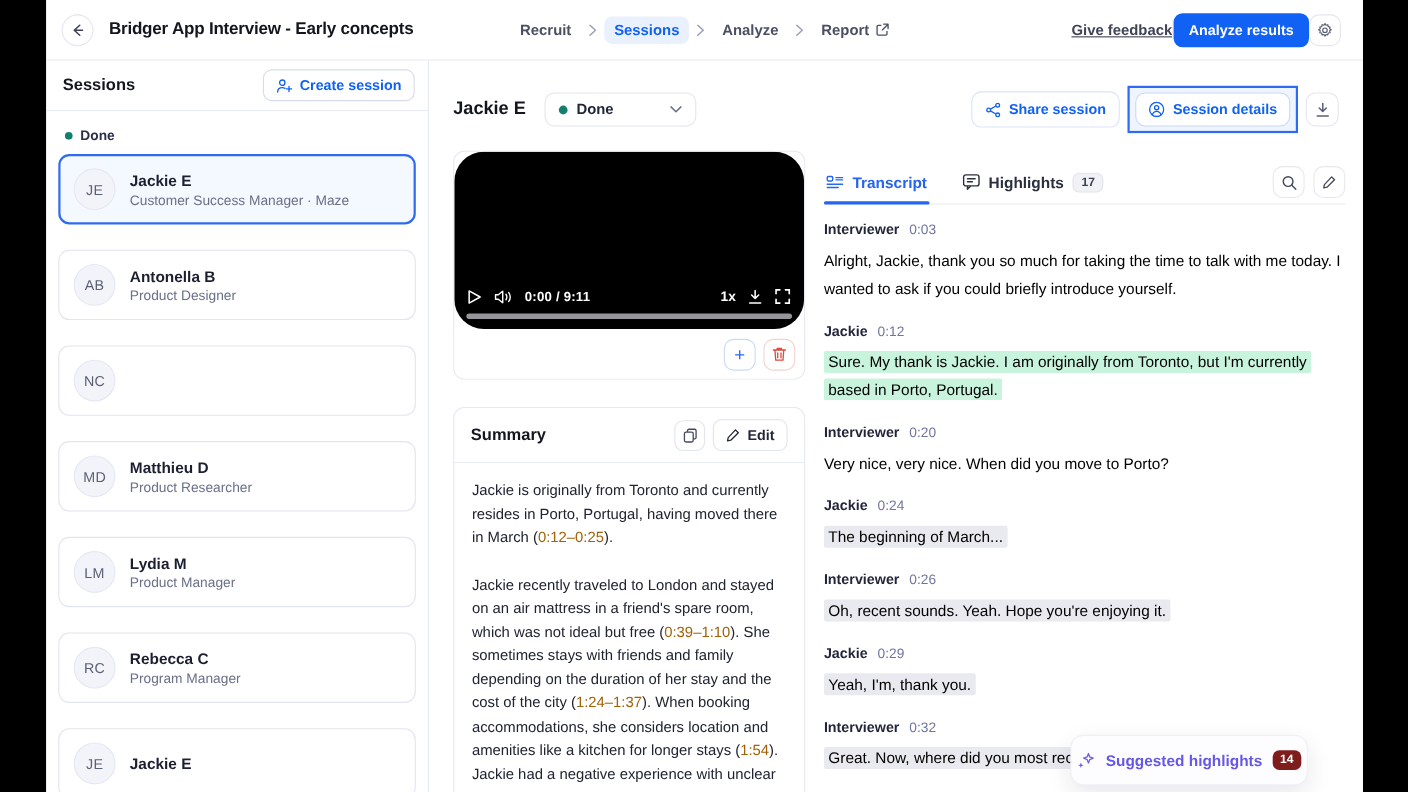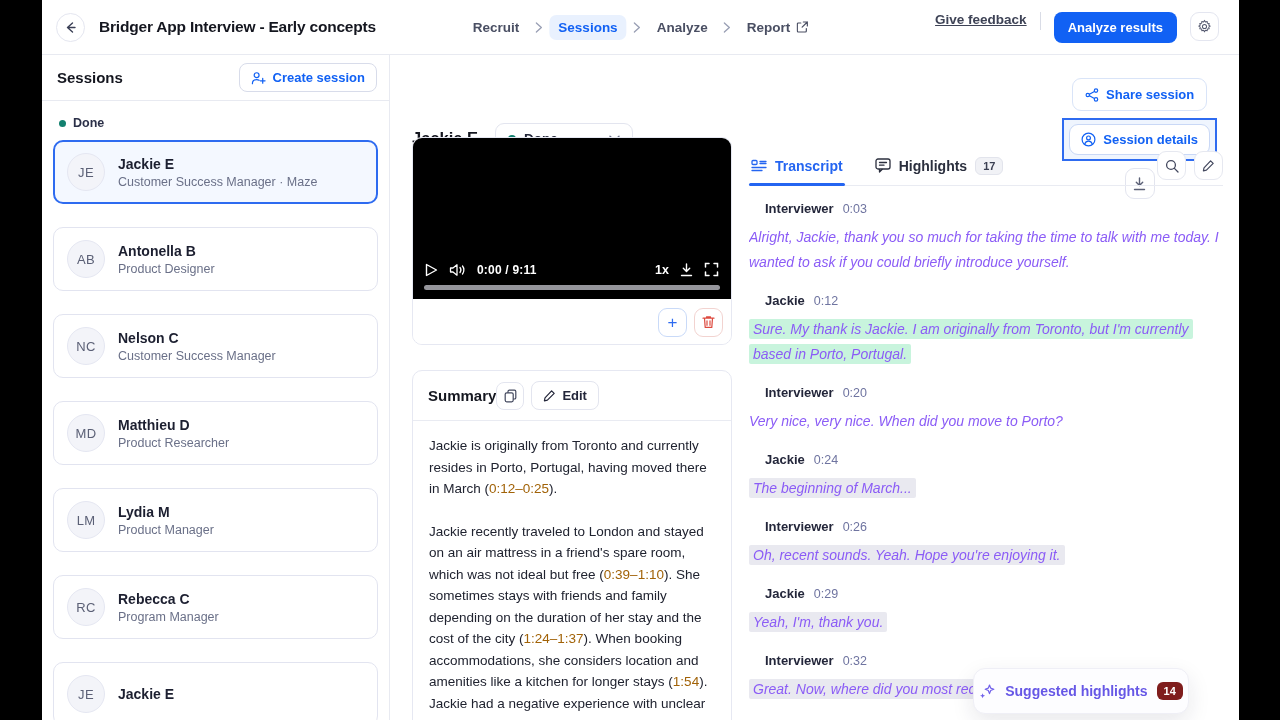--- a/index.html
+++ b/index.html
@@ -8,21 +8,21 @@
   .app { position:absolute; left:42px; top:0; width:1197px; height:720px; background:#fff; overflow:hidden; }
 
   
   .topbar { position:relative; height:55px; border-bottom:1px solid #E8EAF1; display:flex; align-items:center; padding:0 20px 0 14px; background:#fff; z-index:5; }
   .back-btn { width:29px; height:29px; border:1px solid #E4E6F0; border-radius:50%; background:#fff; display:flex; align-items:center; justify-content:center; color:#3A3F55; font-size:15px; cursor:pointer; flex:0 0 auto; }
   .app-title { margin-left:14px; font-size:15.5px; font-weight:700; color:#14161F; letter-spacing:-0.2px; white-space:nowrap; }
   .crumbs { position:absolute; left:50%; transform:translateX(-50%); display:flex; align-items:center; gap:7px; }
   .crumb { font-size:13.5px; font-weight:700; color:#4A4F63; padding:5px 9px; border-radius:7px; display:flex; align-items:center; gap:6px; cursor:pointer; white-space:nowrap; }
   .crumb.active { color:#1161F4; background:#E9F1FE; }
   .crumb-sep { color:#9AA0B5; display:flex; }
-  .topbar-right { margin-left:auto; display:flex; gap:13px; }
+  .topbar-right { margin-left:auto; display:flex; align-items:center; }
   .feedback-link { font-size:13.5px; font-weight:600; color:#3E4356; text-decoration:underline; cursor:pointer; white-space:nowrap; }
   .vdiv { width:1px; height:18px; background:#D9DCE6; }
   .analyze-btn { background:#1161F4; color:#fff; border:none; border-radius:8px; font-size:13px; font-weight:700; padding:8px 14px; cursor:pointer; font-family:inherit; white-space:nowrap; }
   .gear-btn { width:29px; height:29px; border:1px solid #E4E6F0; border-radius:9px; background:#fff; display:flex; align-items:center; justify-content:center; cursor:pointer; color:#555A70; }
 
   
   .body-row { display:flex; height:665px; }
 
   
   .sidebar { width:348px; flex:0 0 348px; border-right:1px solid #E8EAF1; background:#fff; }
@@ -38,64 +38,64 @@
   .s-name { font-size:14px; font-weight:700; color:#1C1F30; }
   .s-role { font-size:12.5px; color:#6A7088; margin-top:3px; }
 
   
   .main { position:relative; flex:1; background:#fff; }
   .session-header { position:absolute; left:22px; right:22px; top:23px; display:flex; align-items:center; }
   .session-name { font-size:16.5px; font-weight:700; color:#14161F; }
   .status-select { margin-left:17px; width:138px; display:flex; align-items:center; gap:8px; border:1px solid #E3E5EF; border-radius:9px; padding:7px 12px; cursor:pointer; background:#fff; }
   .status-dot { width:8px; height:8px; border-radius:50%; background:#12806F; }
   .status-label { font-size:13.5px; font-weight:600; color:#222639; flex:1; }
-  .hdr-right { margin-left:auto; display:flex; align-items:center; gap:7px;flex-direction:column; }
+  .hdr-right { margin-left:auto; display:flex; align-items:center; gap:7px; }
   .share-btn { display:flex; align-items:center; gap:7px; border:1px solid #D9E4F8; background:#fff; border-radius:9px; padding:8px 12px; color:#1161F4; font-size:13px; font-weight:700; cursor:pointer; font-family:inherit; }
   .focus-ring { border:2px solid #2E6BF0; padding:4px 5px; background:#EFF5FE; }
   .details-btn { display:flex; align-items:center; gap:7px; border:1px solid #C9D8F6; background:#fff; border-radius:9px; padding:7px 11px; color:#1161F4; font-size:13px; font-weight:700; cursor:pointer; font-family:inherit; }
   .dl-btn { width:30px; height:31px; border:1px solid #E3E5EF; border-radius:9px; background:#fff; display:flex; align-items:center; justify-content:center; cursor:pointer; color:#5B6076; }
 
   
   .video-card { position:absolute; left:22px; top:82px; width:320px; height:208px; border:1px solid #E6E8F2; border-radius:10px; overflow:hidden; background:#fff; }
-  .video-area { position:relative; height:161px; background:#000; }
+  .video-area { position:relative; height:161px; background:#000;border-radius:27px; }
   .vcontrols { position:absolute; left:12px; right:12px; bottom:22px; display:flex; align-items:center; gap:11px; color:#fff; }
   .vtime { font-size:12px; font-weight:600; letter-spacing:0.2px; }
   .vspacer { flex:1; }
   .vspeed { font-size:12.5px; font-weight:700; }
   .vbar { position:absolute; left:11px; right:11px; bottom:9px; height:5px; background:#95959B; border-radius:3px; cursor:pointer; }
   .video-footer { height:46px; display:flex; align-items:center; justify-content:flex-end; gap:7px; padding-right:8px; background:#fff; }
   .plus-btn { width:29px; height:29px; border:1px solid #C9DAF8; border-radius:9px; background:#fff; color:#2E6BF0; font-size:17px; line-height:1; display:flex; align-items:center; justify-content:center; cursor:pointer; }
   .trash-btn { width:29px; height:29px; border:1px solid #F2D3D0; border-radius:9px; background:#fff; display:flex; align-items:center; justify-content:center; cursor:pointer; color:#DD4A3F; }
 
   
   .summary-card { position:absolute; left:22px; top:315px; width:320px; height:412px; border:1px solid #E6E8F2; border-radius:10px; background:#fff; overflow:hidden; }
-  .summary-head { display:flex; align-items:center; padding:10px 15px; border-bottom:1px solid #E9EBF2; }
+  .summary-head { display:flex; align-items:center; justify-content:space-between; padding:10px 15px; border-bottom:1px solid #E9EBF2; }
   .summary-title { font-size:15px; font-weight:700; color:#14161F; }
   .summary-actions { display:flex; align-items:center; gap:7px; }
   .copy-btn { width:28px; height:28px; border:1px solid #E3E5EF; border-radius:8px; background:#fff; display:flex; align-items:center; justify-content:center; cursor:pointer; color:#43485E; }
   .edit-btn { display:flex; align-items:center; gap:6px; border:1px solid #E3E5EF; border-radius:8px; background:#fff; padding:6px 11px; font-size:13px; font-weight:700; color:#23263A; cursor:pointer; font-family:inherit; }
   .summary-body { padding:14px 16px; font-size:13.5px; line-height:21.5px; color:#202330; }
   .summary-body p { margin-bottom:21px; }
   .ts-link { color:#a16207; cursor:pointer; }
 
   
   .transcript { position:absolute; left:359px; right:16px; top:91px; bottom:0; }
   .tabs-row { display:flex; align-items:center; border-bottom:1px solid #E9EBF2; height:40px; position:relative; }
   .tab { display:flex; align-items:center; gap:8px; font-size:14px; font-weight:700; color:#2B2F3E; padding:0 2px; height:100%; cursor:pointer; position:relative; margin-right:28px; }
   .tab.active { color:#2465F1; }
   .tab.active::after { content:""; position:absolute; left:0; right:0; bottom:-1px; height:3px; background:#2465F1; border-radius:2px; }
   .tab-badge { background:#F1F2F6; border:1px solid #E2E4EC; border-radius:6px; font-size:11px; font-weight:700; color:#3A3F52; padding:2px 7px; }
   .tabs-right { margin-left:auto; display:flex; gap:8px; }
   .icon-btn { width:29px; height:29px; border:1px solid #E6E8F0; border-radius:9px; background:#fff; display:flex; align-items:center; justify-content:center; cursor:pointer; color:#43485E; }
   .entries { padding-top:15px; height:calc(100% - 40px); overflow:hidden; }
   .entry { margin-bottom:18px; }
-  .entry-head { display:flex; align-items:baseline; gap:9px; margin-bottom:9px;margin-left:16px; }
+  .entry-head { display:flex; align-items:baseline; gap:9px; margin-bottom:9px; }
   .speaker { font-size:13px; font-weight:700; color:#23263A; }
   .etime { font-size:12.5px; color:#6F74A0; }
-  .etext { font-size:14px; line-height:25px; color:#8b5cf6;font-style:italic; }
+  .etext { font-size:14px; line-height:25px; color:#000000; }
   .hl { padding:2px 4px; border-radius:2px; -webkit-box-decoration-break:clone; box-decoration-break:clone; }
   .hl-mint { background:#C8F4DD; }
   .hl-gray { background:#E9E9F0; }
 
   
   .suggest-popup { position:absolute; left:931px; top:668px; width:216px; height:46px; background:#FDFDFF; border:1px solid #EFEFF6; border-radius:12px; box-shadow:0 8px 22px rgba(30,34,60,0.10); display:flex; align-items:center; justify-content:center; gap:9px; cursor:pointer; z-index:10; }
   .suggest-label { font-size:14px; font-weight:700; color:#6657E6; }
   .suggest-badge { background:#7f1d1d; color:#fff; font-size:11px; font-weight:700; border-radius:6px; padding:3px 7px; }
 
   svg { display:block; }
@@ -190,24 +190,20 @@
           </div>
           <div class="session-card">
             <div class="avatar">AB</div>
             <div>
               <div class="s-name">Antonella B</div>
               <div class="s-role">Product Designer</div>
             </div>
           </div>
           <div class="session-card">
             <div class="avatar">NC</div>
-            <div>
-              <div class="s-name">Nelson C</div>
-              <div class="s-role">Customer Success Manager</div>
-            </div>
           </div>
           <div class="session-card">
             <div class="avatar">MD</div>
             <div>
               <div class="s-name">Matthieu D</div>
               <div class="s-role">Product Researcher</div>
             </div>
           </div>
           <div class="session-card">
             <div class="avatar">LM</div>

